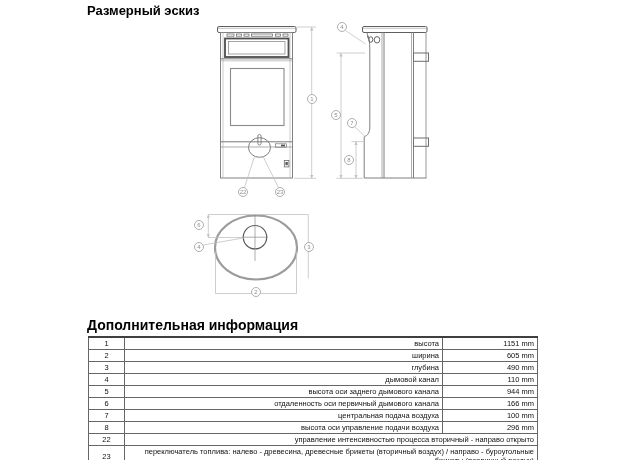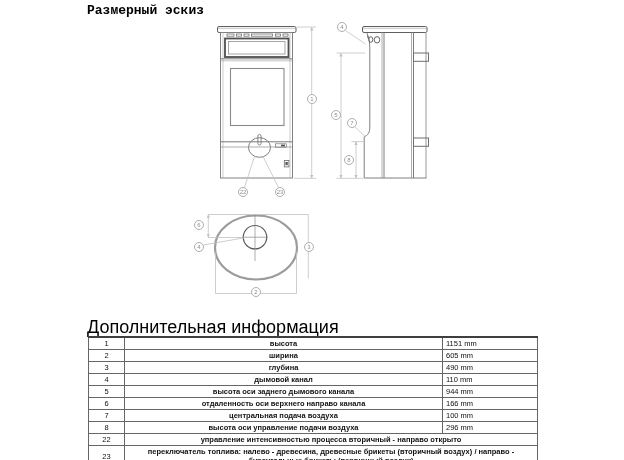--- a/index.html
+++ b/index.html
@@ -1,44 +1,44 @@
 <!DOCTYPE html>
 <html><head>
 <meta charset="utf-8">
 <style>
   html,body{margin:0;padding:0;}
   body{
     width:624px;height:460px;overflow:hidden;background:#ffffff;
     font-family:"Liberation Sans",sans-serif;color:#1a1a1a;position:relative;
   }
   .page-title{
-    position:absolute;left:87px;top:3px;font-size:13px;font-weight:bold;color:#000;font-family:Liberation Mono, monospace;
+    position:absolute;left:87px;top:3px;font-size:13px;font-weight:bold;color:#000;
   }
   .section-title{
-    position:absolute;left:87px;top:317px;font-size:18px;font-weight:normal;color:#000;
+    position:absolute;left:87px;top:317px;font-size:14px;font-weight:bold;color:#000;
   }
   svg.drawing{position:absolute;left:0;top:0;}
   .callout{
     position:absolute;width:10px;height:10px;box-sizing:border-box;
     border:1px solid #aeaeae;border-radius:50%;background:#fff;
     color:#8f8f8f;font-size:6px;line-height:8px;text-align:center;
   }
   table.info{
     position:absolute;left:88px;top:336px;width:446px;
     border-collapse:collapse;table-layout:fixed;
     font-size:7.5px;color:#111;
   }
   table.info td{
     border:1px solid #666;padding:1px 3px;height:8px;line-height:1.2;
     overflow:hidden;vertical-align:middle;
   }
   table.info{border:1px solid #3f3f3f;border-top:2px solid #3f3f3f;}
   td.c-num{width:29px;text-align:center;}
-  td.c-desc{width:311px;text-align:center;font-weight:bold;}
-  td.c-val{width:88px;text-align:left;}
+  td.c-desc{width:311px;text-align:right;}
+  td.c-val{width:88px;text-align:right;}
 </style>
 </head>
 <body>
 
 <div class="page-title">Размерный эскиз</div>
 
 <svg class="drawing" width="624" height="460" viewBox="0 0 624 460" xmlns="http://www.w3.org/2000/svg">
 
   <g fill="none">
     <rect x="217.5" y="26.5" width="78.5" height="6" rx="1.5" stroke="#5f5f5f" stroke-width="1"></rect>
@@ -174,21 +174,21 @@
       <td class="c-desc">дымовой канал</td>
       <td class="c-val">110 mm</td>
     </tr>
     <tr>
       <td class="c-num">5</td>
       <td class="c-desc">высота оси заднего дымового канала</td>
       <td class="c-val">944 mm</td>
     </tr>
     <tr>
       <td class="c-num">6</td>
-      <td class="c-desc">отдаленность оси верхнего направо канала</td>
+      <td class="c-desc">отдаленность оси первичный дымового канала</td>
       <td class="c-val">166 mm</td>
     </tr>
     <tr>
       <td class="c-num">7</td>
       <td class="c-desc">центральная подача воздуха</td>
       <td class="c-val">100 mm</td>
     </tr>
     <tr>
       <td class="c-num">8</td>
       <td class="c-desc">высота оси управление подачи воздуха</td>

